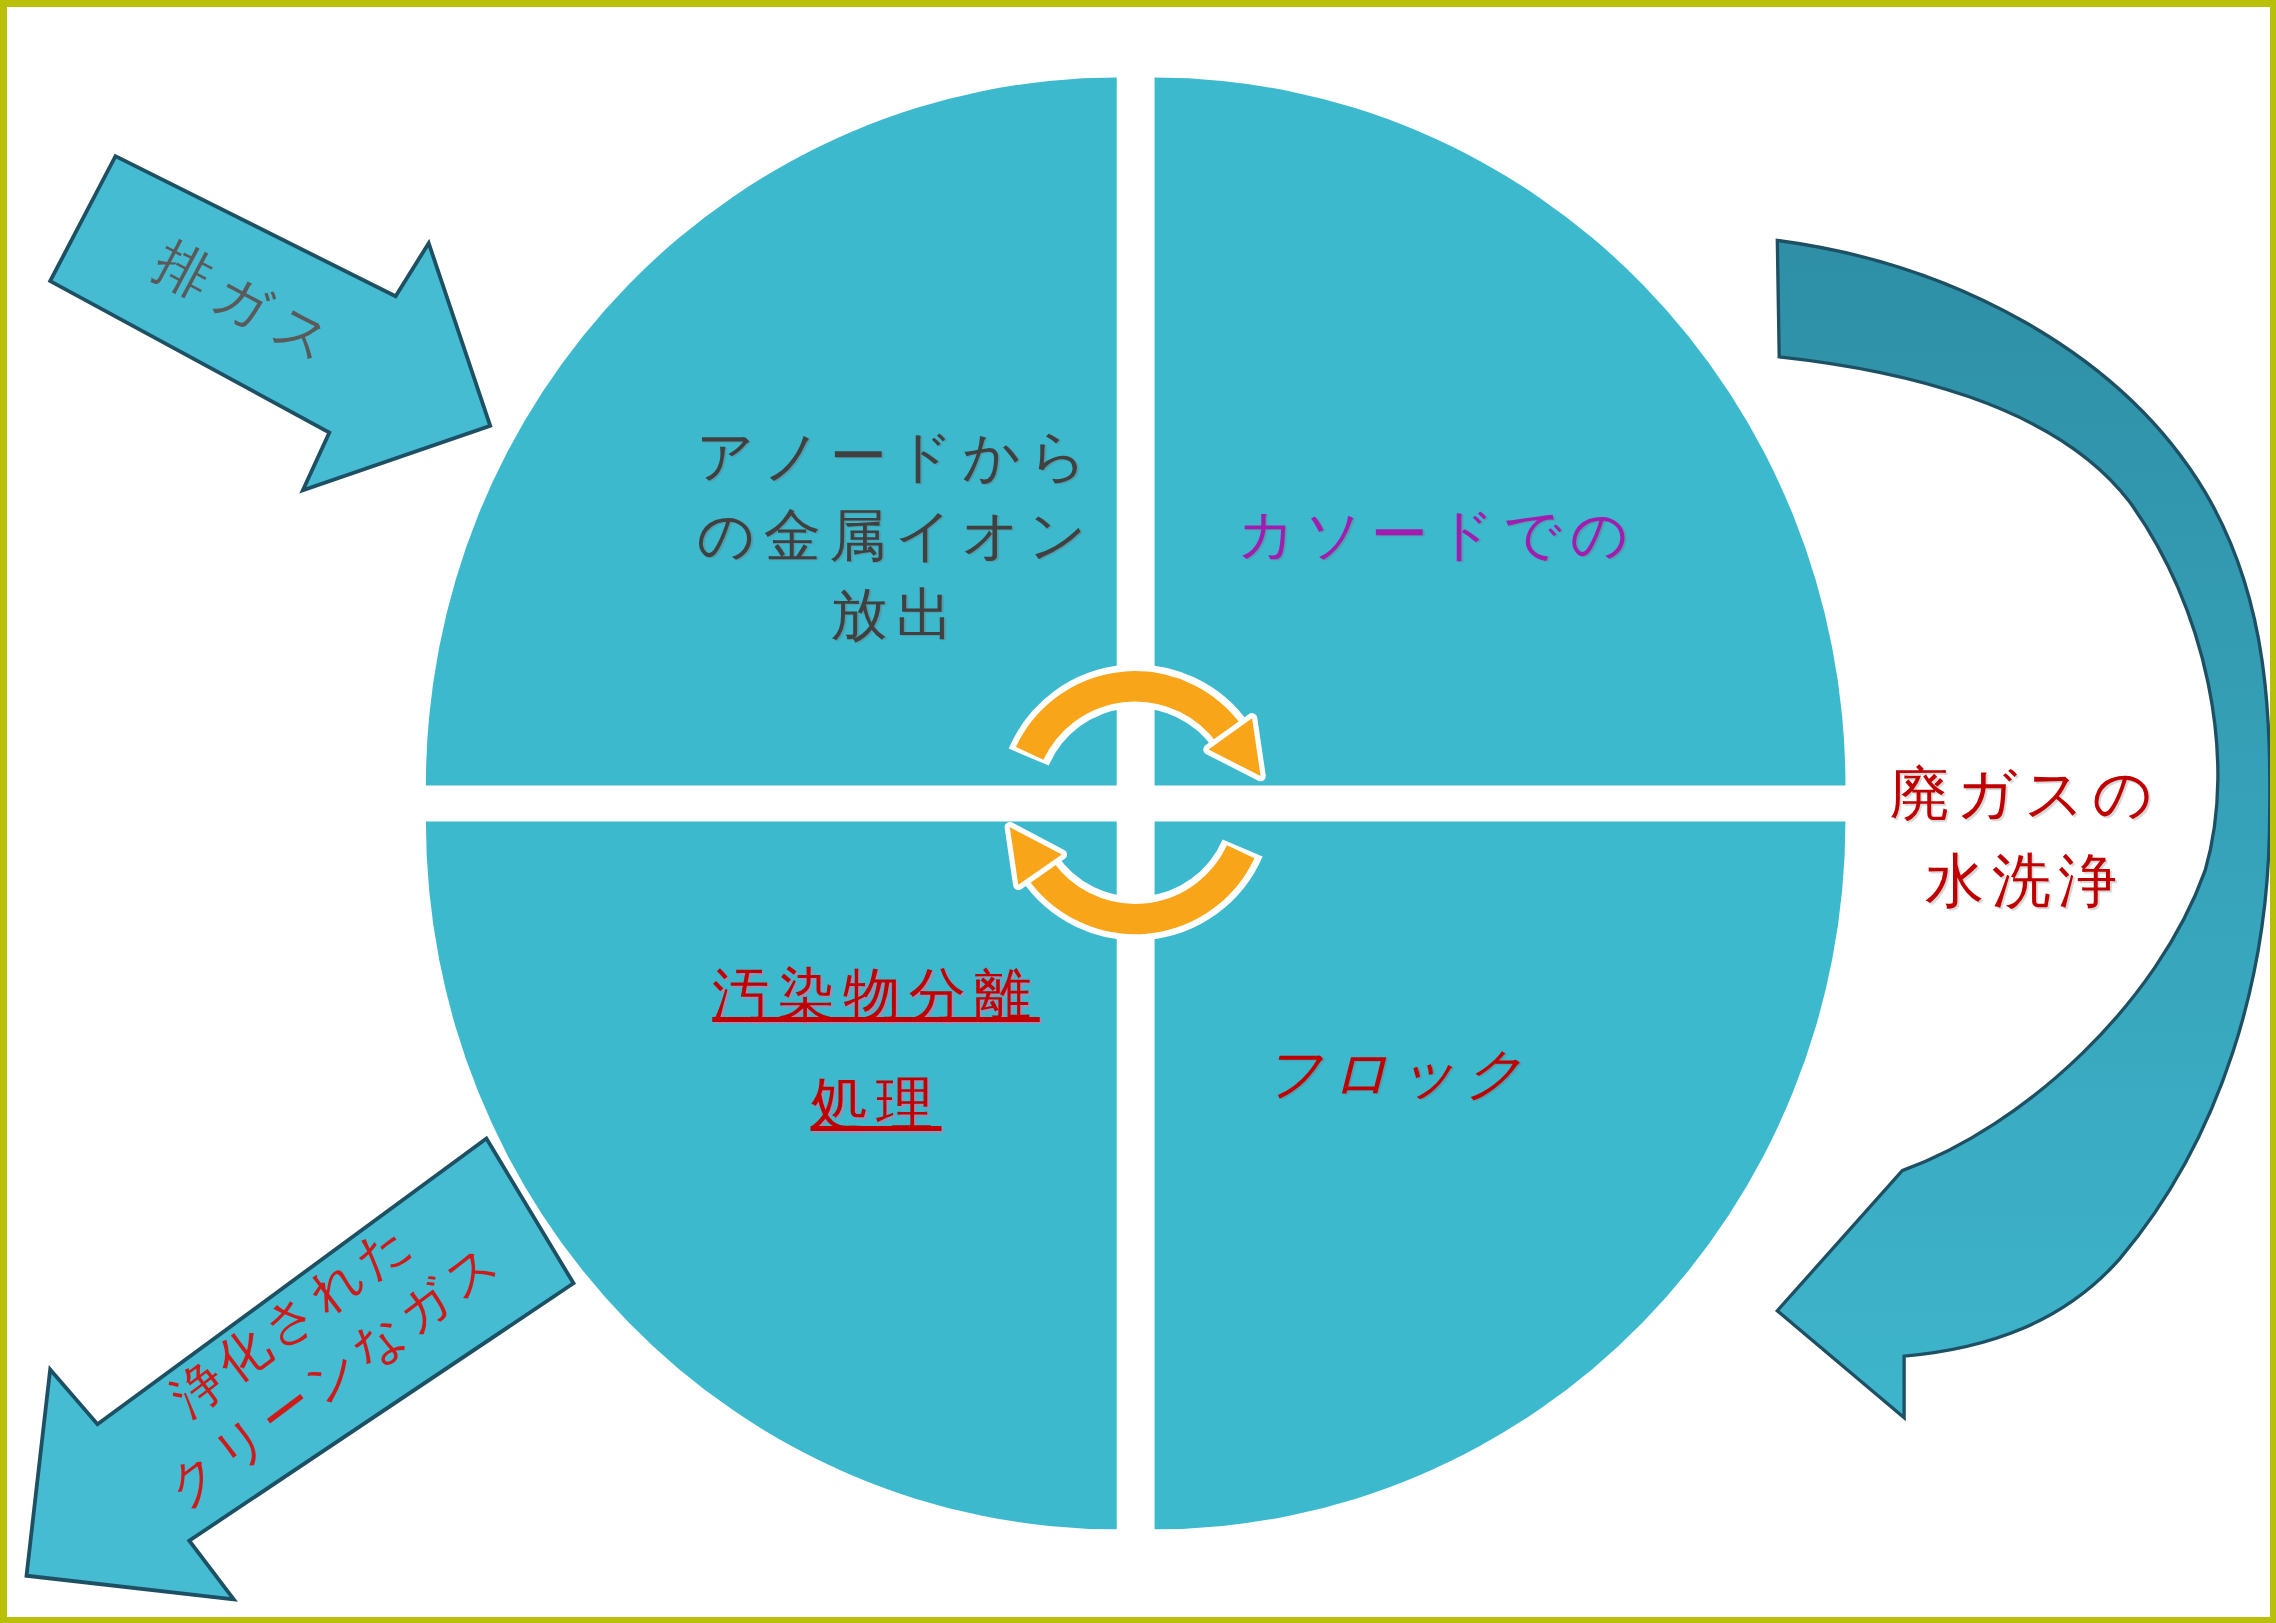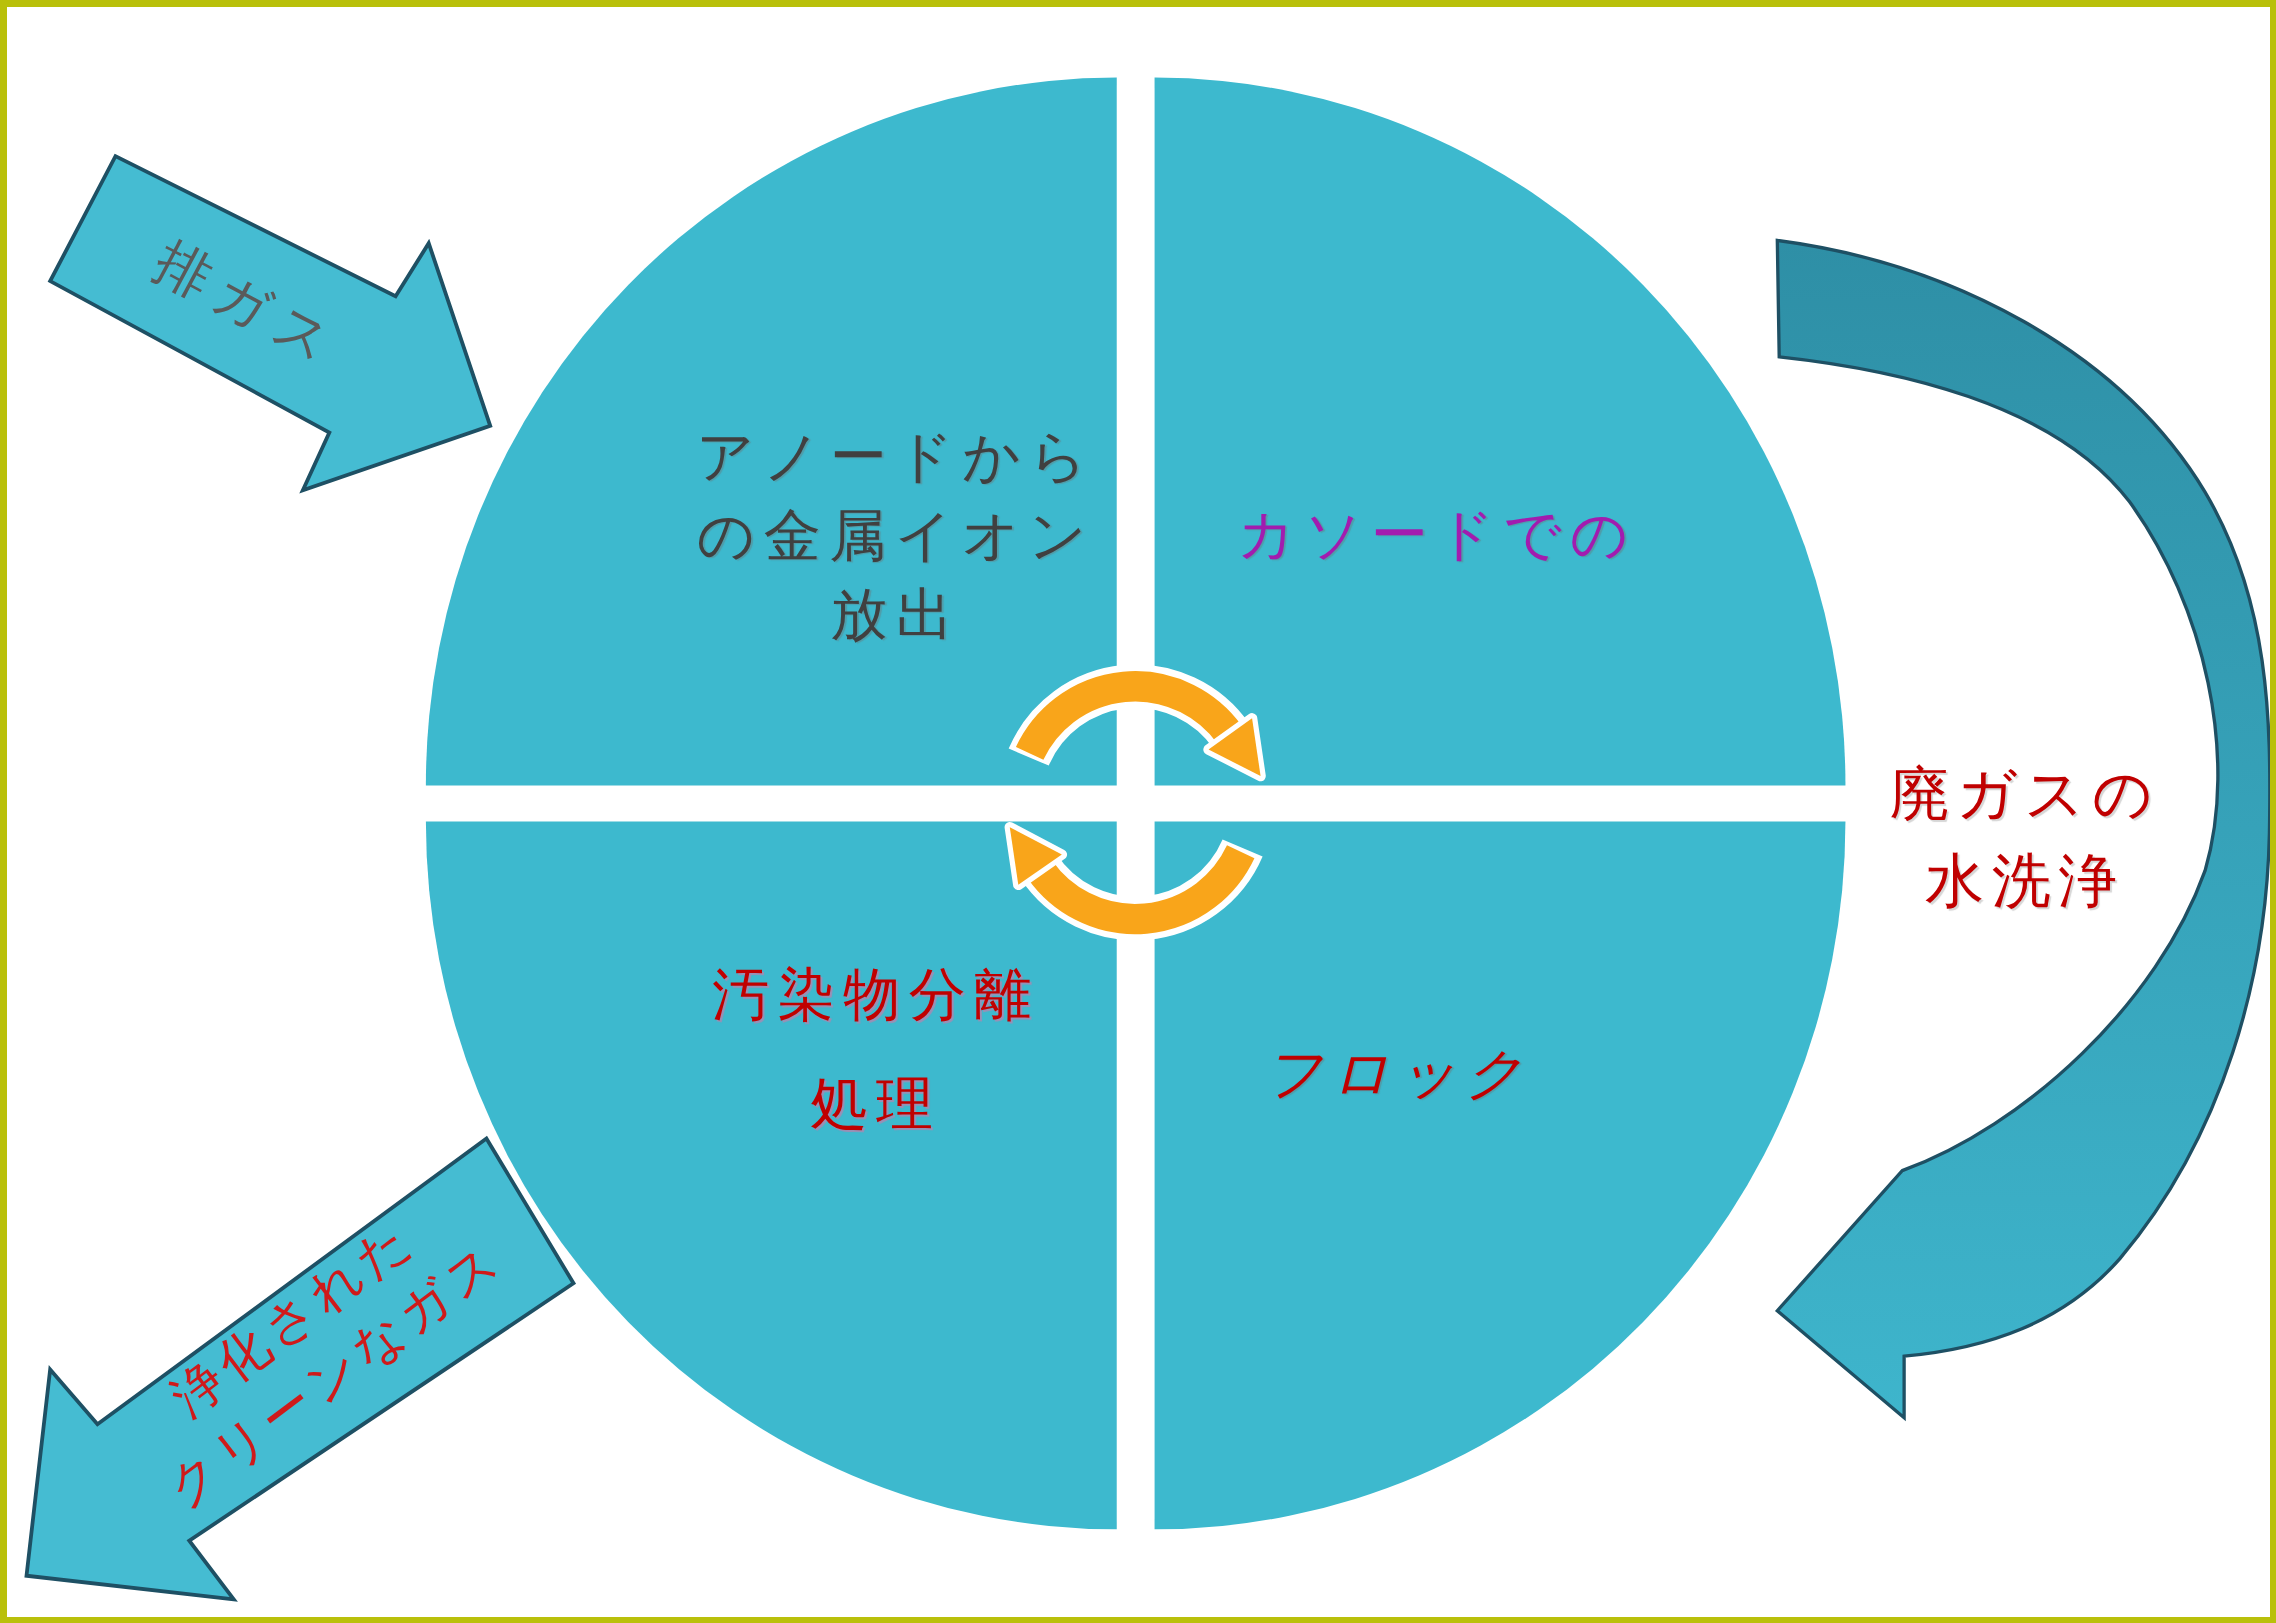--- a/index.html
+++ b/index.html
@@ -103,21 +103,21 @@
   <div class="label quad-label tl-label" style="color: #404040; margin-left: 16px;">
     <span class="line">アノードから</span>
     <span class="line">の金属イオン</span>
     <span class="line">放出</span>
   </div>
 
   <div class="label quad-label tr-label" style="color: #a21caf; margin-left: 44px;">
     <span class="line">カソードでの</span>
   </div>
 
-  <div class="label quad-label bl-label" style="color: rgb(192, 0, 0);">
+  <div class="label quad-label bl-label" style="color: rgb(192, 0, 0); text-decoration: underline;">
     <span class="line">汚染物分離</span>
     <span class="line">処理</span>
   </div>
 
   <div class="label quad-label br-label" style="color: rgb(192, 0, 0);">
     <span class="line">フロック</span>
   </div>
 
   <div class="label side-label" style="color: rgb(192, 0, 0);">
     <span class="line" style="display:block">廃ガスの</span>

